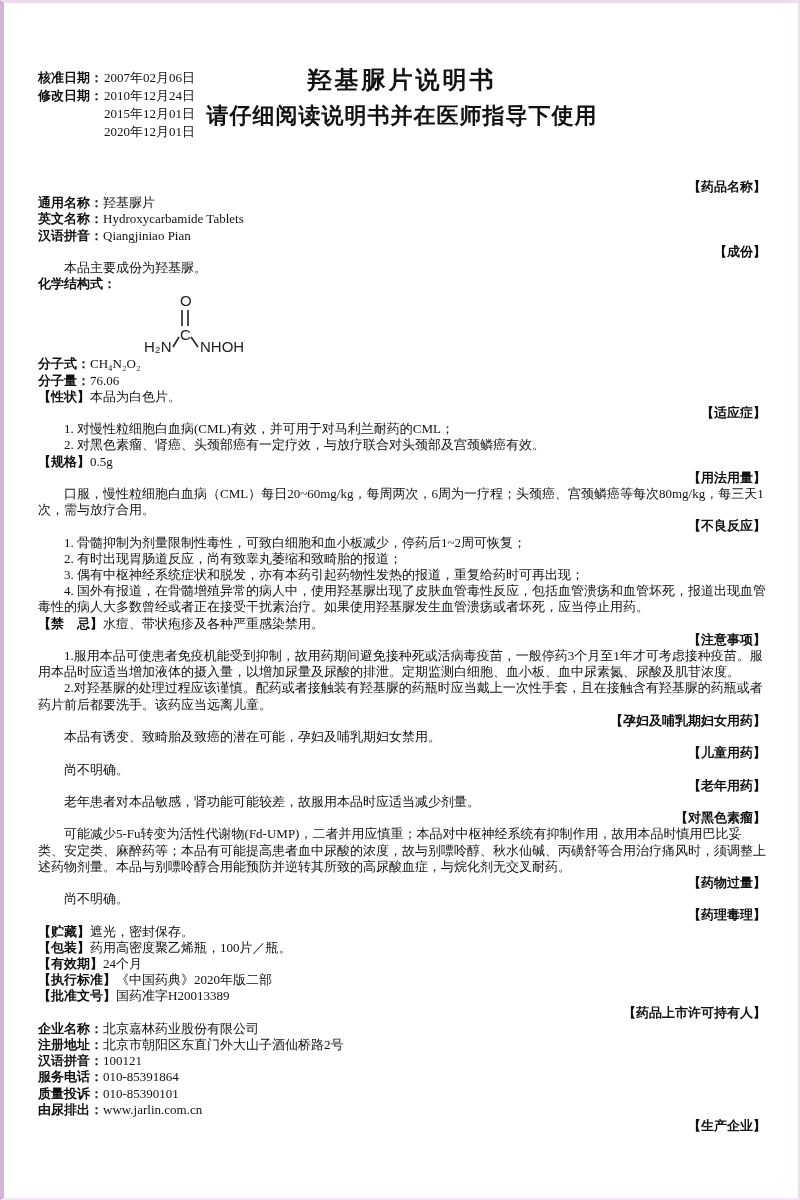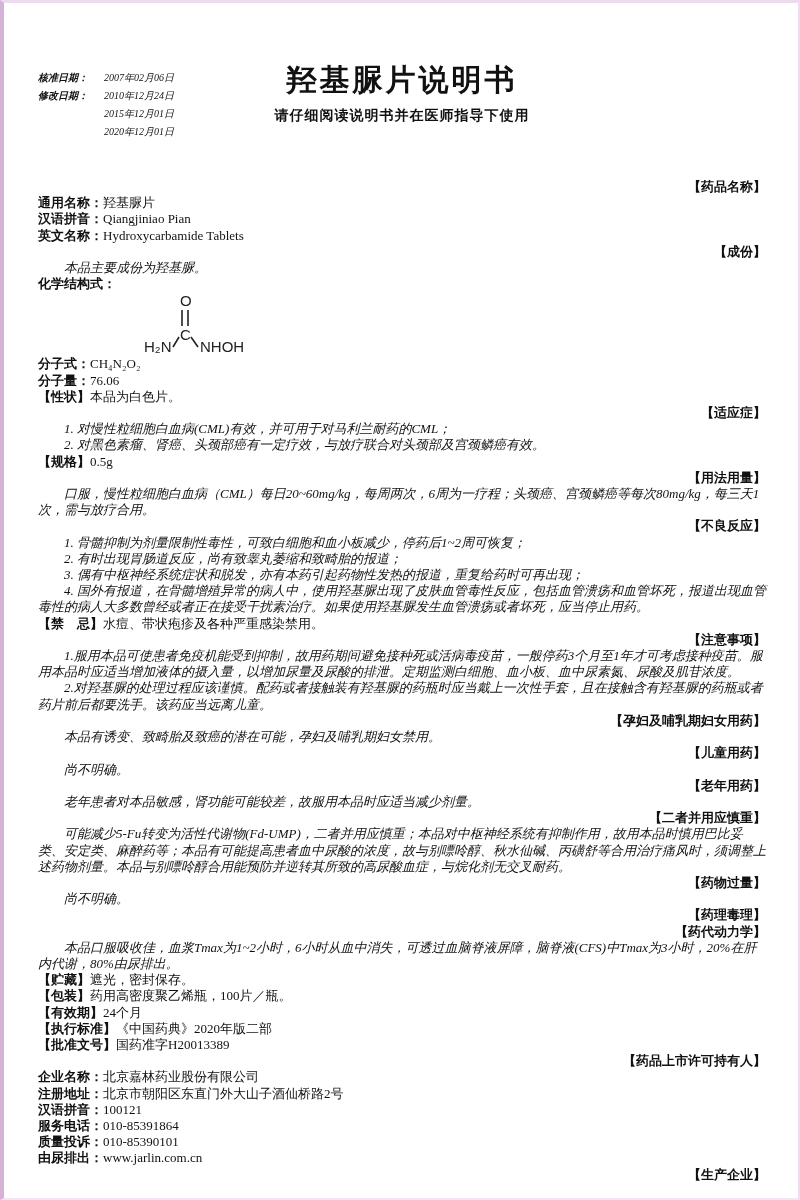--- a/index.html
+++ b/index.html
@@ -13,46 +13,46 @@
     border-right: 2px solid #eeddf0;
     border-bottom: 2px solid #f2e6f4;
     overflow: hidden;
     color: #111111;
     font-family: "Liberation Serif", "DejaVu Serif", serif;
   }
   .page { position: relative; padding: 16px 32px 0 34px; }
 
   
   .header { position: relative; height: 116px; }
-  .dates { position: absolute; top: 6px; left: 0; font-size: 10px; line-height: 18px; font-style: italic; }
+  .dates { position: absolute; top: 6px; left: 0; font-size: 13px; line-height: 18px; }
   .drow { display: flex; white-space: nowrap; }
   .dlbl { font-weight: 700; width: 66px; display: inline-block; }
   .dval { font-weight: 400; }
   .title {
     margin: 44px 0 0 0;
     text-align: center;
-    font-size: 30px;
+    font-size: 24px;
     line-height: 34px;
     font-weight: 700;
     letter-spacing: 3px;
   }
   .subtitle {
     margin-top: 8px;
     text-align: center;
-    font-size: 14px;
+    font-size: 22px;
     line-height: 22px;
     font-weight: 700;
     letter-spacing: 1px;
   }
 
   
   .content { font-size: 13px; line-height: 16.2px; }
   .content p { margin: 0; }
   .sec-title { font-weight: 700; text-align: right; }
-  .para { text-indent: 2em; font-style: italic; }
+  .para { text-indent: 2em; }
   .lrow { margin-left: 2em; }
   .lbl { font-weight: 700; }
   .gap { margin-left: 0; }
 
   
   .structure { display: block; margin: 1px 0 1px 104px; }
   .structure text {
     font-family: "Liberation Sans", "DejaVu Sans", sans-serif;
     font-size: 15px;
     fill: #222222;
@@ -85,22 +85,22 @@
     </div>
     <h1 class="title">羟基脲片说明书</h1>
     <div class="subtitle">请仔细阅读说明书并在医师指导下使用</div>
   </div>
 
   <div class="content">
 
     <div>
       <p class="sec-title">【药品名称】</p>
       <p class="lrow"><span class="lbl">通用名称：</span><span>羟基脲片</span></p>
+      <p class="lrow"><span class="lbl">英文名称：</span><span>Hydroxycarbamide Tablets</span></p>
       <p class="lrow"><span class="lbl">汉语拼音：</span><span>Qiangjiniao Pian</span></p>
-      <p class="lrow"><span class="lbl">英文名称：</span><span>Hydroxycarbamide Tablets</span></p>
     </div>
 
     <div>
       <p class="sec-title">【成份】</p>
       <p class="para">本品主要成份为羟基脲。</p>
       <p class="lrow lbl">化学结构式：</p>
       <svg class="structure" width="140" height="62" viewBox="0 0 140 62">
         <text x="38" y="13">O</text>
         <line x1="40" y1="17" x2="40" y2="33"></line>
         <line x1="46" y1="17" x2="46" y2="33"></line>
@@ -154,37 +154,33 @@
       <p class="sec-title">【儿童用药】</p>
       <p class="para">尚不明确。</p>
     </div>
 
     <div>
       <p class="sec-title">【老年用药】</p>
       <p class="para">老年患者对本品敏感，肾功能可能较差，故服用本品时应适当减少剂量。</p>
     </div>
 
     <div>
-      <p class="sec-title">【二者并用应慎重】</p>
+      <p class="sec-title">【对黑色素瘤】</p>
       <p class="para">可能减少5-Fu转变为活性代谢物(Fd-UMP)，二者并用应慎重；本品对中枢神经系统有抑制作用，故用本品时慎用巴比妥类、安定类、麻醉药等；本品有可能提高患者血中尿酸的浓度，故与别嘌呤醇、秋水仙碱、丙磺舒等合用治疗痛风时，须调整上述药物剂量。本品与别嘌呤醇合用能预防并逆转其所致的高尿酸血症，与烷化剂无交叉耐药。</p>
     </div>
 
     <div>
       <p class="sec-title">【药物过量】</p>
       <p class="para">尚不明确。</p>
     </div>
 
     <div>
       <p class="sec-title">【药理毒理】</p>
     </div>
 
-    <div>
-      <p class="sec-title">【药代动力学】</p>
-      <p class="para">本品口服吸收佳，血浆Tmax为1~2小时，6小时从血中消失，可透过血脑脊液屏障，脑脊液(CFS)中Tmax为3小时，20%在肝内代谢，80%由尿排出。</p>
-    </div>
 
     <p><span class="sec-title">【贮藏】</span><span>遮光，密封保存。</span></p>
 
     <p><span class="sec-title">【包装】</span><span>药用高密度聚乙烯瓶，100片／瓶。</span></p>
 
     <p><span class="sec-title">【有效期】</span><span>24个月</span></p>
 
     <p><span class="sec-title">【执行标准】</span><span>《中国药典》2020年版二部</span></p>
 
     <p><span class="sec-title">【批准文号】</span><span class="gap">国药准字H20013389</span></p>

